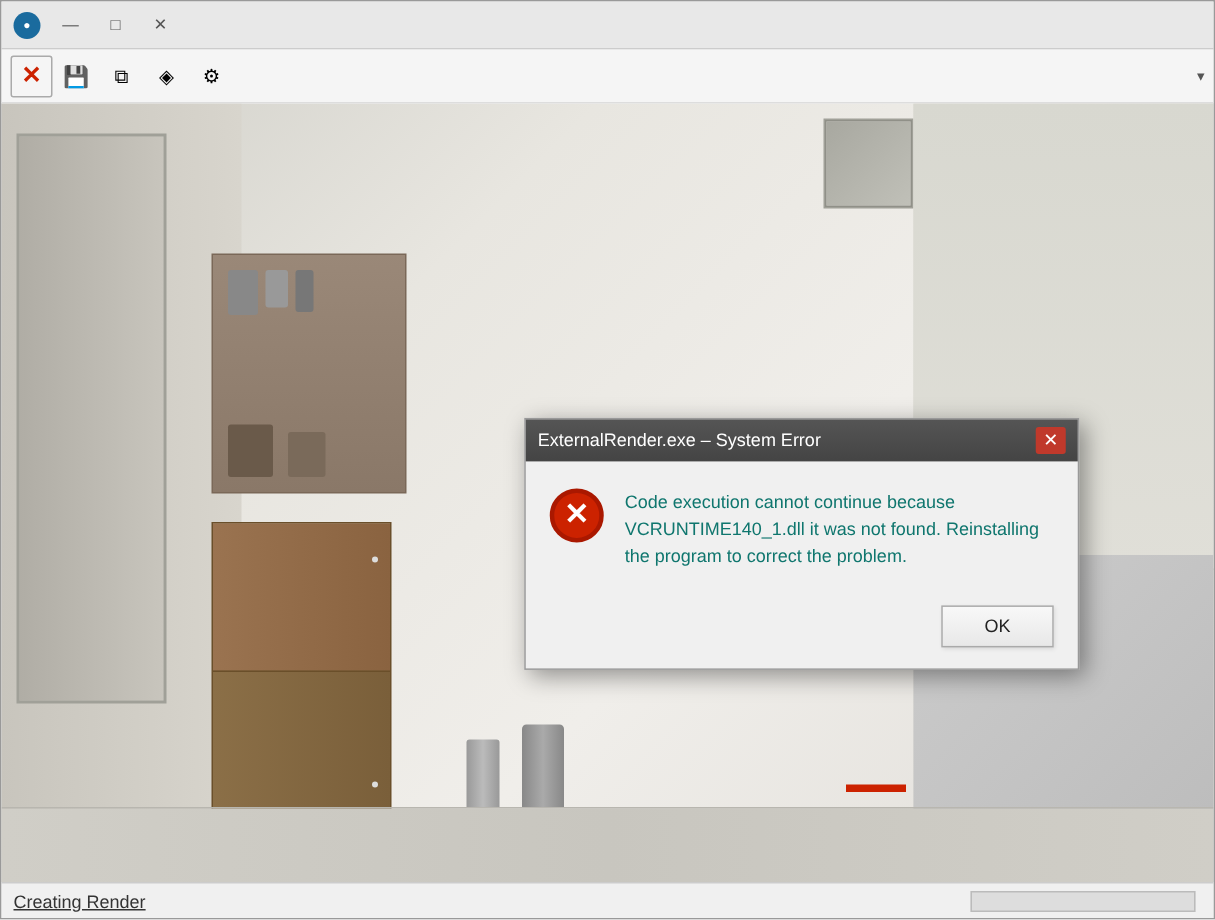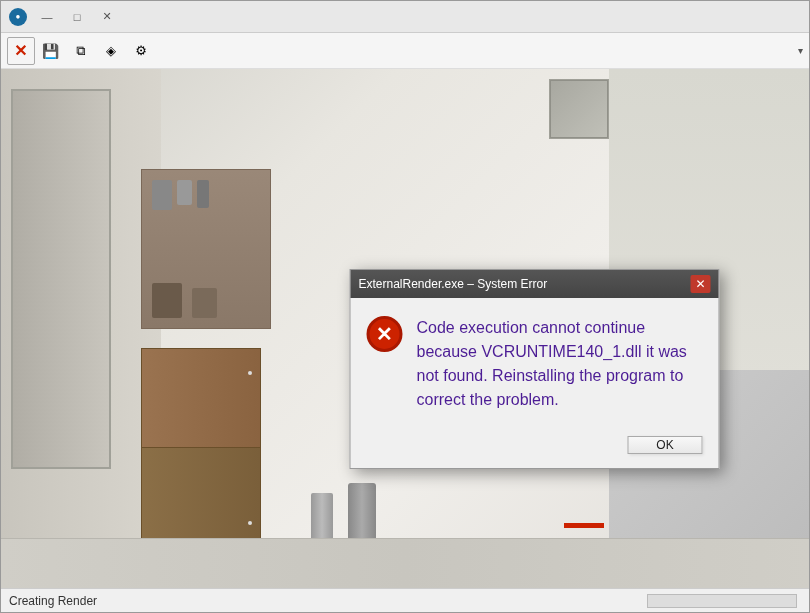--- a/index.html
+++ b/index.html
@@ -216,20 +216,21 @@
       border-top: 1px solid #ccc;
       display: flex;
       align-items: center;
       padding: 0 8px;
       flex-shrink: 0;
     }
     .status-text {
       font-size: 12px;
       color: #333;
       flex: 1;
+      text-decoration: underline;
     }
     .status-progress {
       width: 150px;
       height: 14px;
       background: #ddd;
       border: 1px solid #bbb;
       margin-right: 4px;
     }
 
     
@@ -283,33 +284,33 @@
       display: flex;
       align-items: center;
       justify-content: center;
       color: white;
       font-size: 20px;
       font-weight: bold;
       flex-shrink: 0;
       border: 3px solid #aa1800;
     }
     .dialog-message {
-      font-size: 16px;
-      color: #4c1d95;
+      font-size: 12px;
+      color: #0f766e;
       line-height: 1.5;
       flex: 1;
     }
     .dialog-footer {
       padding: 8px 16px 14px;
       display: flex;
       justify-content: flex-end;
     }
     .ok-button {
       width: 75px;
-      height: 18px;
+      height: 28px;
       background: linear-gradient(to bottom, #f8f8f8, #e8e8e8);
       border: 1px solid #aaa;
       cursor: pointer;
       font-size: 12px;
       color: #222;
       display: flex;
       align-items: center;
       justify-content: center;
       box-shadow: 1px 1px 3px rgba(0,0,0,0.1);
     }

